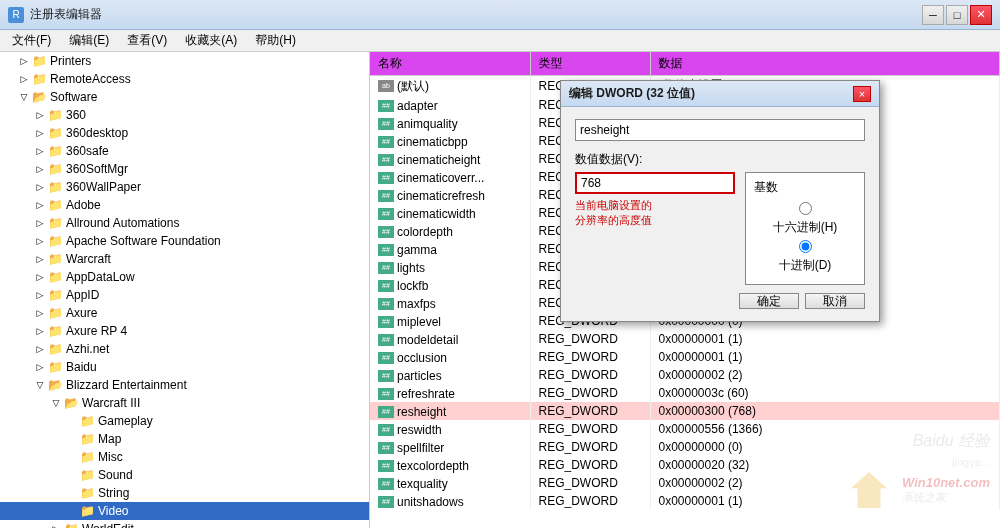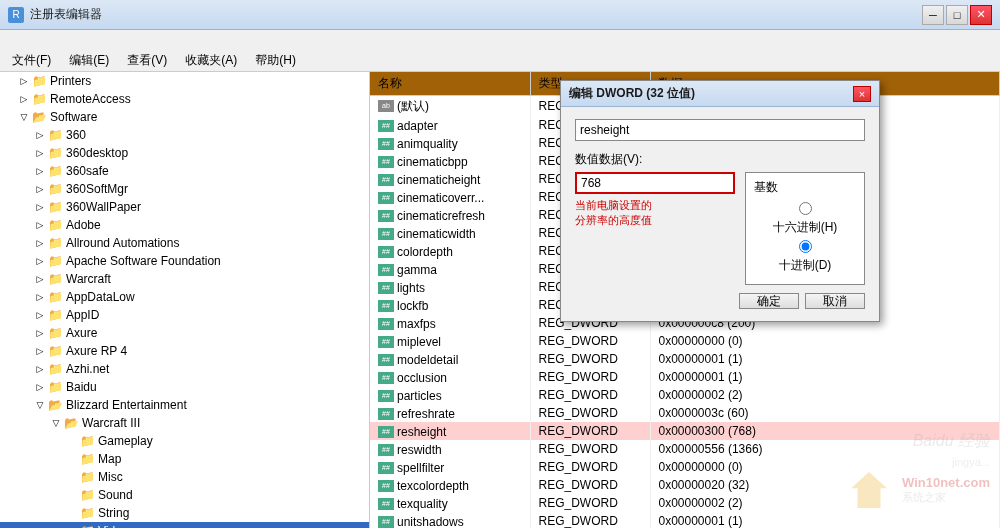--- a/index.html
+++ b/index.html
@@ -58,21 +58,20 @@
 
     
     .menu-bar {
       background: #f0f0f0;
       height: 22px;
       display: flex;
       align-items: center;
       padding: 0 4px;
       border-bottom: 1px solid #ccc;
       gap: 2px;
-      margin-top: 20px;
     }
     .menu-item {
       padding: 2px 8px;
       font-size: 12px;
       cursor: pointer;
       color: #000;
     }
 
     
     .main-container {
@@ -135,21 +134,21 @@
       overflow: hidden;
     }
 
     
     .reg-table {
       width: 100%;
       border-collapse: collapse;
       font-size: 12px;
     }
     .reg-table thead tr {
-      background: #a16207;
+      background: #d946ef;
       border-bottom: 1px solid #ccc;
     }
     .reg-table thead th {
       text-align: left;
       padding: 3px 8px;
       border-right: 1px solid #ccc;
       font-weight: normal;
       color: #000;
     }
     .reg-table tbody tr {
@@ -288,20 +287,21 @@
       opacity: 0.25;
       display: flex;
       flex-direction: column;
       align-items: flex-end;
       gap: 4px;
     }
     .watermark-logo {
       display: flex;
       align-items: center;
       gap: 15px;
+      font-style: italic;
     }
     .watermark-text-right {
       display: flex;
       flex-direction: column;
     }
 
     
     ::-webkit-scrollbar { width: 8px; height: 8px; }
     ::-webkit-scrollbar-track { background: #f0f0f0; }
     ::-webkit-scrollbar-thumb { background: #bbb; border-radius: 2px; }

